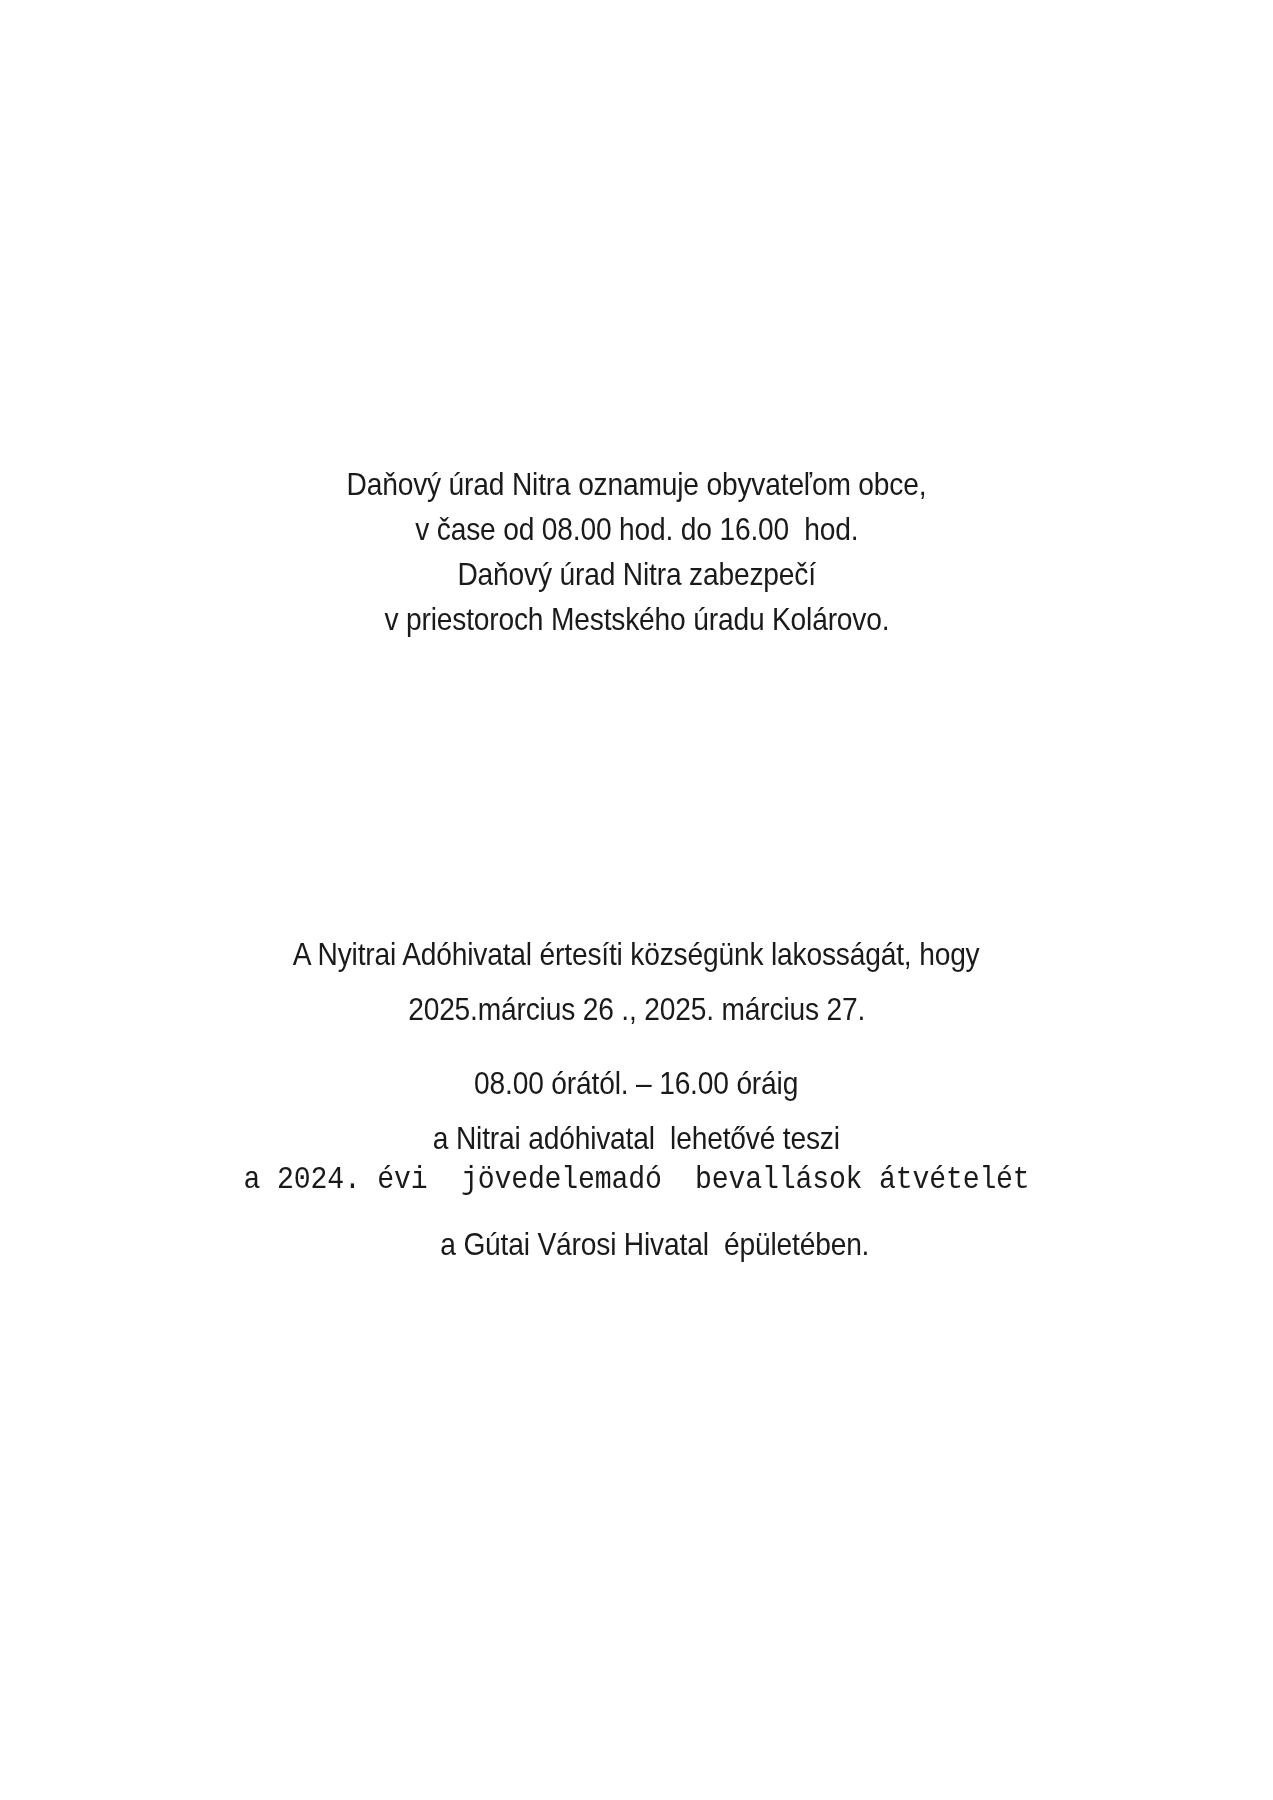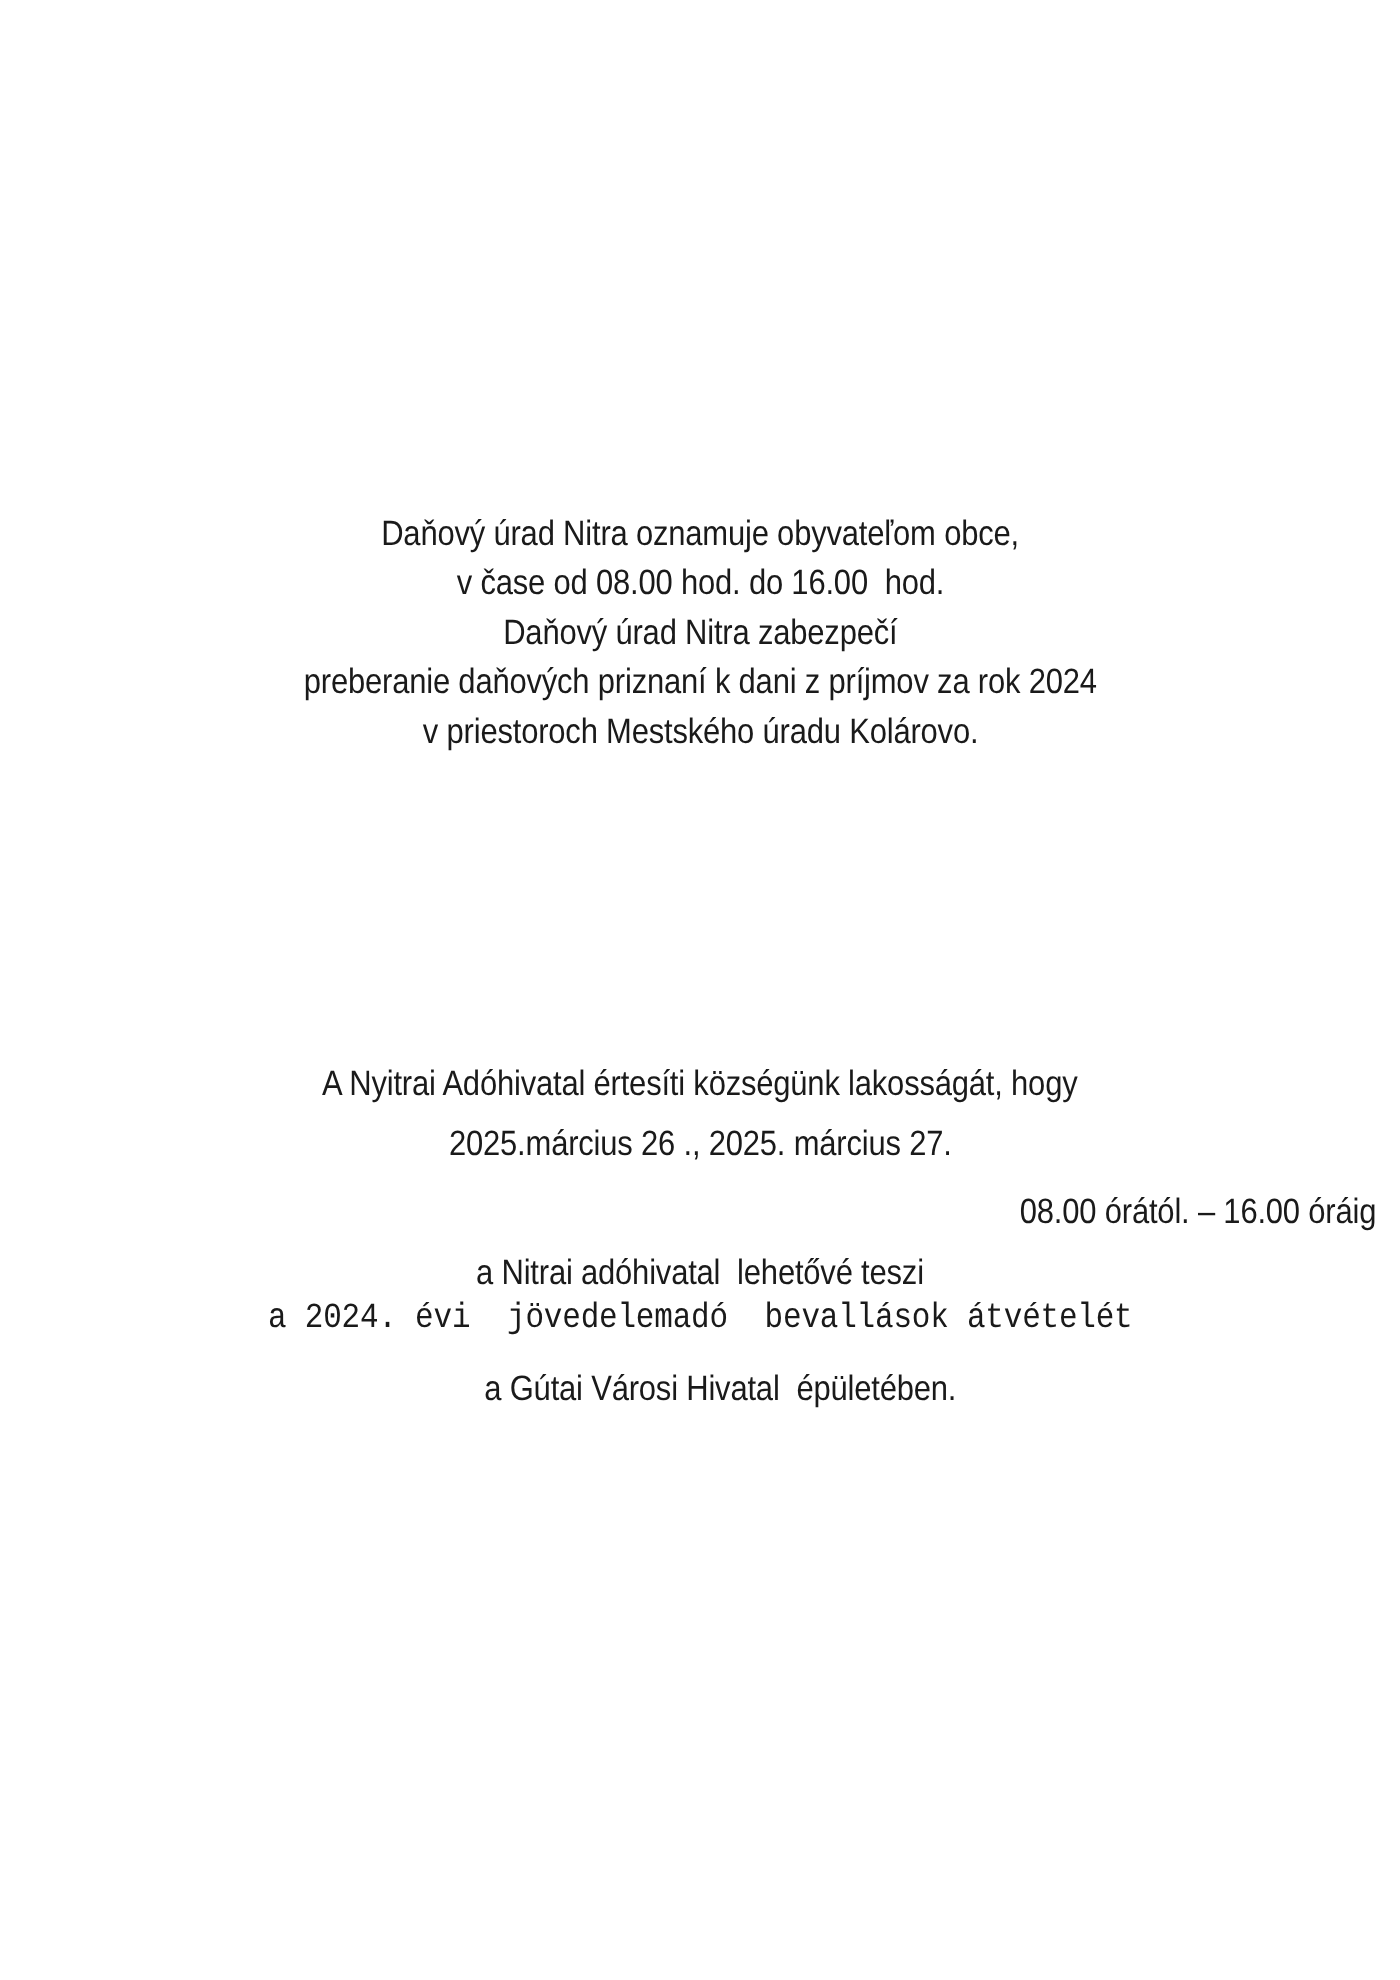--- a/index.html
+++ b/index.html
@@ -30,36 +30,35 @@
   }
   
   .t {
     display: inline-block;
     transform: scaleX(0.88);
     transform-origin: 50% 50%;
     white-space: pre;
     letter-spacing: -0.2px;
   }
   .notice-sk { top: 462px; }
-  .notice-hu { top: 962px; }
+  .notice-hu { top: 932px; }
   .notice-hu p.gap-sm { margin-top: 10px; }
-  .notice-hu p.gap-md { margin-top: 17px; text-align: right; }
+  .notice-hu p.gap-md { margin-top: 29px; }
   .notice-hu p.cont   { margin-top: -4px; font-family: Liberation Mono, monospace; }
   .notice-hu p.gap-lg { margin-top: 20px; margin-left: 36px; }
 </style>
 </head>
 <body>
 
 <div class="page">
 
   <div class="notice notice-sk">
     <p><span class="t">Daňový úrad Nitra oznamuje obyvateľom obce,</span></p>
     <p><span class="t">v čase od 08.00 hod. do 16.00  hod.</span></p>
     <p><span class="t">Daňový úrad Nitra zabezpečí</span></p>
-    <p><span class="t">preberanie daňových priznaní k dani z príjmov za rok 2024</span></p>
     <p><span class="t">v priestoroch Mestského úradu Kolárovo.</span></p>
   </div>
 
   <div class="notice notice-hu">
     <p><span class="t">A Nyitrai Adóhivatal értesíti községünk lakosságát, hogy</span></p>
     <p class="gap-sm"><span class="t">2025.március 26 ., 2025. március 27.</span></p>
     <p class="gap-md"><span class="t">08.00 órától. – 16.00 óráig</span></p>
     <p class="gap-sm"><span class="t">a Nitrai adóhivatal  lehetővé teszi</span></p>
     <p class="cont"><span class="t">a 2024. évi  jövedelemadó  bevallások átvételét</span></p>
     <p class="gap-lg"><span class="t">a Gútai Városi Hivatal  épületében.</span></p>

